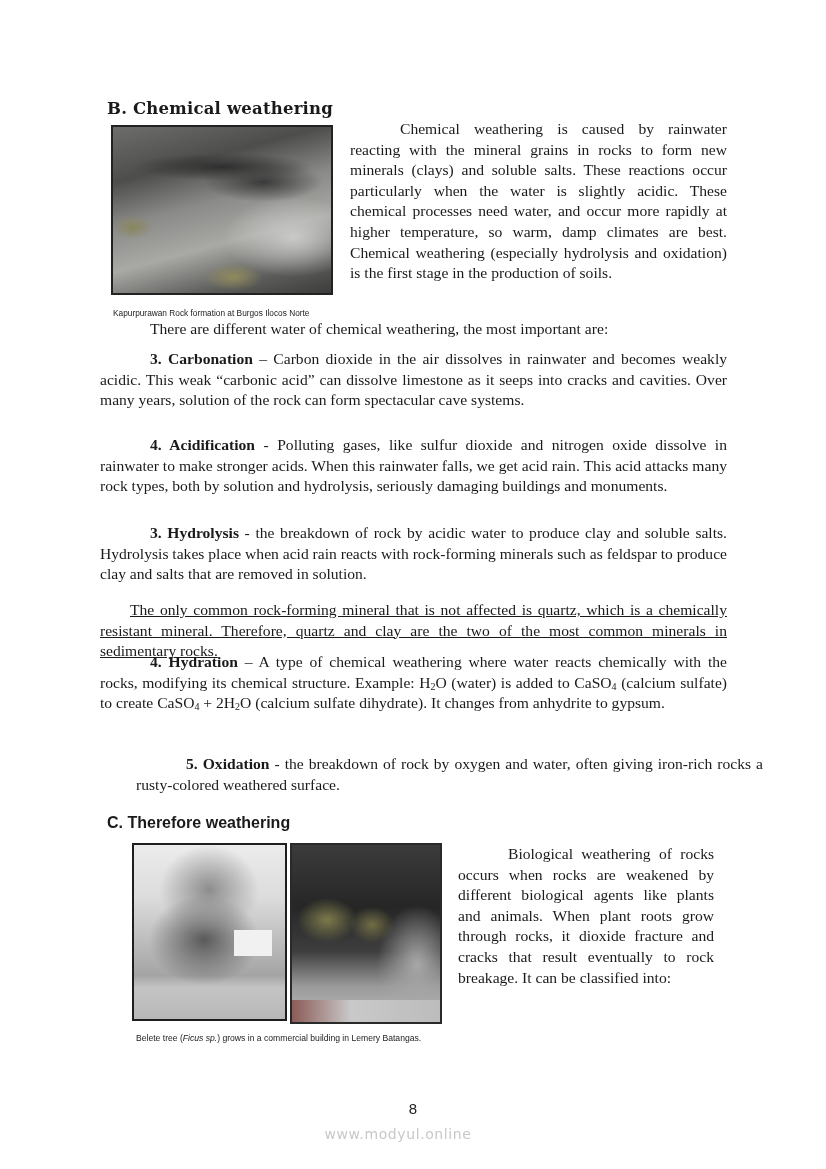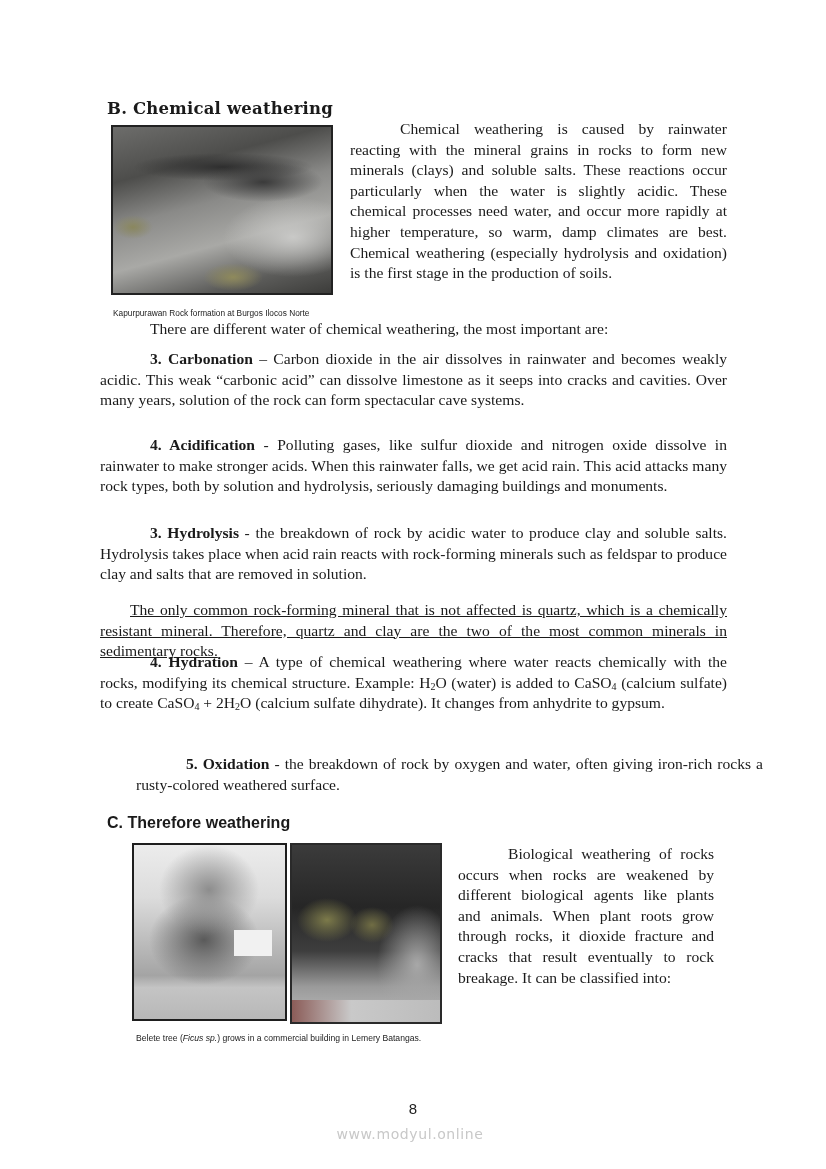--- a/index.html
+++ b/index.html
@@ -48,21 +48,21 @@
       radial-gradient(ellipse 22px 18px at 80px 80px, #706d44 0%, rgba(112,109,68,0) 100%),
       radial-gradient(ellipse 40px 60px at 125px 120px, #a8a8a8 0%, rgba(168,168,168,0) 100%),
       linear-gradient(180deg, #3b3b3b 0%, #262626 35%, #3e3e3e 60%, #9a9a9a 80%, #bdbdbd 100%);
   }
   .photo-tree2 .wall { position: absolute; left: 0; bottom: 0; width: 100%; height: 22px; background: linear-gradient(90deg, #8b5c58 0%, #c9c9c9 40%, #bcbcbc 100%); }
   .caption-tree { left: 118px; top: 1033px; font-family: Liberation Sans, sans-serif; font-size: 8.6px; color: #222; margin-left: 18px; }
   .intro-c { left: 458px; top: 844px; width: 256px; }
   .intro-c .indent { display: inline-block; width: 50px; }
 
   .page-number { left: 0; width: 826px; top: 1100px; text-align: center; font-family: "Liberation Sans", sans-serif; font-size: 15px; color: #222; }
-  .watermark { left: 0; width: 796px; top: 1126px; text-align: center; font-family: "DejaVu Sans", sans-serif; font-size: 14px; color: #c8c8c8; letter-spacing: 0.6px; padding-left: 12px; }
+  .watermark { left: 0; width: 796px; top: 1126px; text-align: center; font-family: "DejaVu Sans", sans-serif; font-size: 14px; color: #c8c8c8; letter-spacing: 0.6px; }
 </style>
 </head>
 <body>
 
 <div class="abs heading-b">B.  Chemical weathering</div>
 
 <div class="abs photo-rock"></div>
 <div class="abs caption-rock">Kapurpurawan Rock formation at Burgos Ilocos Norte</div>
 
 <div class="abs body-text intro-b"><span class="indent"></span><span>Chemical weathering is caused by rainwater reacting with the mineral grains in rocks to  form new minerals (clays) and soluble salts. These reactions occur particularly when the water is slightly acidic. These chemical processes need water, and occur more rapidly at higher temperature, so warm, damp climates are best. Chemical weathering (especially hydrolysis and oxidation) is the first stage in the production of soils.</span></div>

